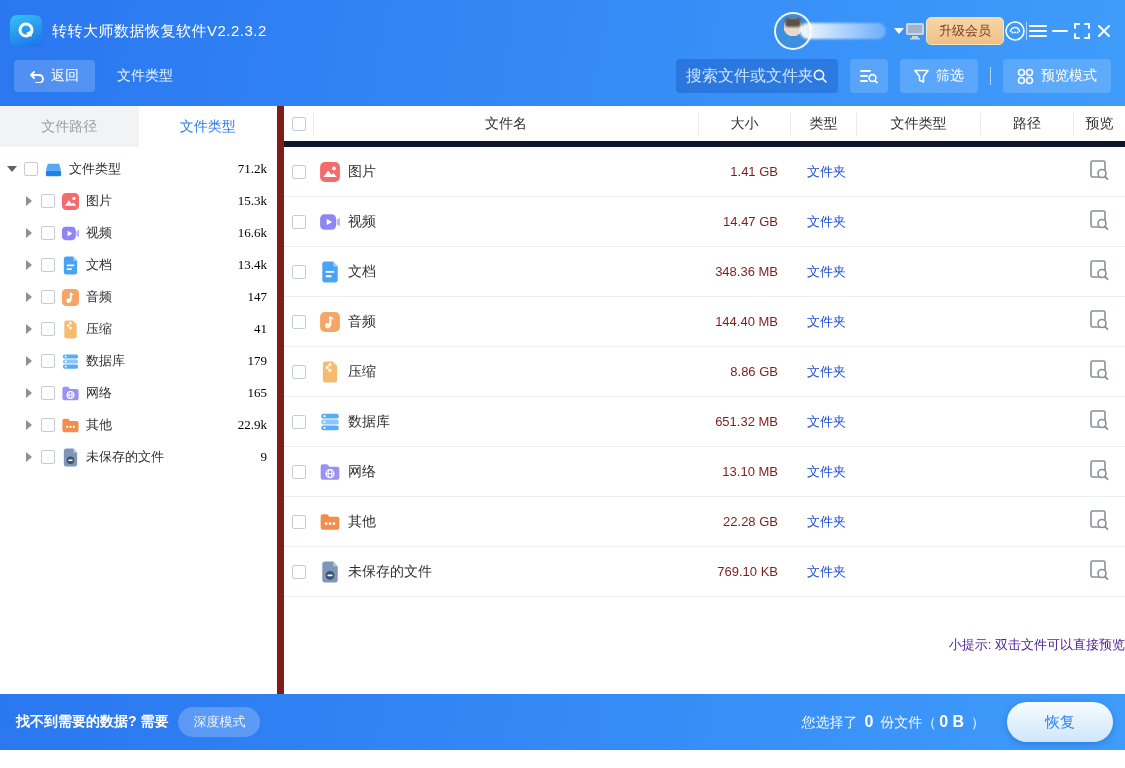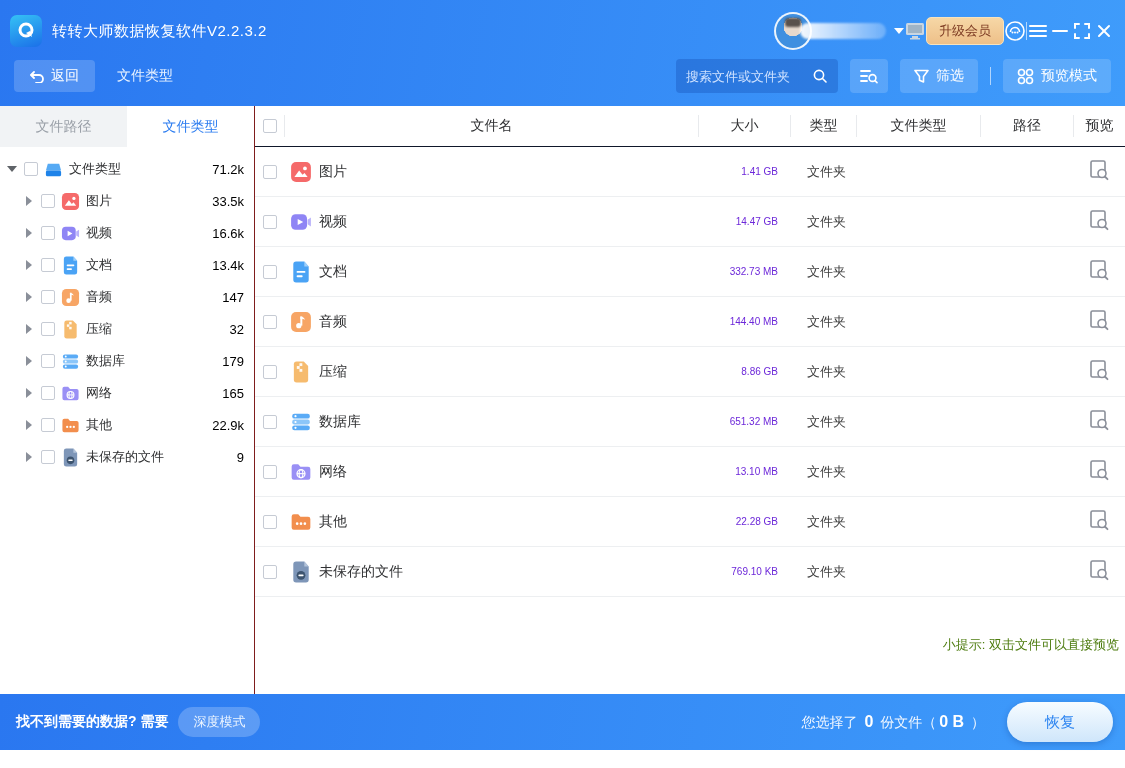--- a/index.html
+++ b/index.html
@@ -29,67 +29,67 @@
   .win-btn { width:22px; height:22px; display:flex; align-items:center; justify-content:center; cursor:pointer; }
 
   .toolbar { height:60px; display:flex; align-items:center; padding:0 14px; }
   .back-btn { display:flex; align-items:center; gap:6px; background:rgba(255,255,255,.18);
     border-radius:4px; padding:7px 16px; font-size:14px; cursor:pointer; }
   .crumb { margin-left:22px; font-size:14px; color:#eaf3ff; }
   .toolbar-right { margin-left:auto; display:flex; align-items:center; gap:12px; }
   .search-box { display:flex; align-items:center; background:rgba(10,60,160,.28);
     border-radius:4px; height:34px; width:162px; padding:0 10px; }
   .search-box input { flex:1; background:transparent; border:none; outline:none; color:#fff;
-    font-size:13px; width:110px; font-family:inherit; }
+    font-size:16px; width:110px; font-family:inherit; }
   .search-box input::placeholder { color:#cfe2ff; }
   .tool-btn { display:flex; align-items:center; gap:7px; background:rgba(255,255,255,.16);
     border-radius:4px; height:34px; padding:0 14px; font-size:14px; cursor:pointer; }
   .tool-btn.icon-only { padding:0 10px; }
 
   
   .content { position:absolute; top:106px; left:0; right:0; bottom:56px; display:flex; background:#fff; }
 
-  .sidebar { width:255px; border-right:1px solid #7f1d1d; display:flex; flex-direction:column; }
+  .sidebar { width:284px; border-right:7px solid #7f1d1d; display:flex; flex-direction:column;font-family:Liberation Serif, serif; }
   .side-tabs { display:flex; height:41px; flex:none; }
   .side-tab { flex:1; display:flex; align-items:center; justify-content:center; font-size:14px; cursor:pointer; }
   .side-tab.inactive { background:#f1f3f5; color:#9aa0a8; }
   .side-tab.active { background:#fff; color:#2b7cf0; }
   .tree { padding-top:6px; overflow:hidden; }
   .tree-row { height:32px; display:flex; align-items:center; font-size:13px; color:#303133; cursor:pointer; padding-left:6px; }
   .tree-row.child { padding-left:23px; }
   .tw { width:12px; display:flex; justify-content:center; flex:none; }
   .arr-down { width:0;height:0;border-left:5px solid transparent;border-right:5px solid transparent;border-top:6px solid #5f6368; }
   .arr-right { width:0;height:0;border-top:5px solid transparent;border-bottom:5px solid transparent;border-left:6px solid #8a8f99; }
   .cbox { width:14px; height:14px; border:1px solid #c6cbd4; border-radius:2px; background:#fff; margin:0 6px 0 6px; flex:none; cursor:pointer; }
   .t-ico { width:19px; height:19px; margin-right:6px; flex:none; display:flex; }
   .tree-label { flex:1; white-space:nowrap; }
   .tree-count { padding-right:10px; color:#000000; }
 
   .main { flex:1; display:flex; flex-direction:column; position:relative; }
-  .grid-header { height:41px; display:flex; align-items:center; border-bottom:1px solid #0f172a;
+  .grid-header { height:41px; display:flex; align-items:center; border-bottom:6px solid #0f172a;
     font-size:14px; color:#303133; flex:none; }
   .gh-cell { display:flex; align-items:center; justify-content:center; height:22px; border-left:1px solid #e8eaed; }
   .gh-cell:first-child { border-left:none; }
   .col-check { width:29px; justify-content:center; display:flex; }
   .col-name { flex:1; }
   .col-size { width:92px; }
   .col-type { width:66px; }
   .col-mtime { width:124px; }
   .col-path { width:93px; }
   .col-prev { width:52px; }
   .rows { overflow:hidden; }
   .file-row { height:50px; display:flex; align-items:center; border-bottom:1px solid #edeff1; cursor:default; }
   .fr-ico { width:22px; height:22px; margin:0 7px 0 6px; display:flex; flex:none; }
   .fr-name { flex:1; font-size:14px; color:#303133; display:flex; align-items:center; }
-  .fr-size { width:92px; font-size:10px; color:#6d28d9; text-align:right; padding-right:12px; }
-  .fr-type { width:66px; font-size:13px; color:#404040; padding-left:17px; }
+  .fr-size { width:92px; font-size:13px; color:#7f1d1d; text-align:right; padding-right:12px; }
+  .fr-type { width:66px; font-size:13px; color:#1d4ed8; padding-left:17px; }
   .fr-mtime { width:124px; } .fr-path { width:93px; }
   .fr-prev { width:52px; display:flex; justify-content:center; cursor:pointer; }
 
-  .tip { position:absolute; right:6px; bottom:58px; color:#4d7c0f; font-size:13px; }
+  .tip { position:absolute; right:0; bottom:58px; color:#4c1d95; font-size:13px; }
 
   
   .footer { position:absolute; left:0; bottom:18px; width:100%; height:56px;
     background:linear-gradient(100deg,#2a77f0 0%,#3f9cfb 100%); color:#fff;
     display:flex; align-items:center; padding:0 12px 0 16px; }
   .deep-q { font-size:14px; font-weight:bold; }
   .deep-btn { margin-left:10px; background:rgba(255,255,255,.22); border-radius:15px;
     padding:6px 15px; font-size:13px; color:#eef6ff; cursor:pointer; }
   .foot-right { margin-left:auto; display:flex; align-items:center; gap:22px; }
   .sel-text { font-size:14px; color:#f0f7ff; }
@@ -249,21 +249,21 @@
             </span>
             <span class="cbox"></span>
             <span class="t-ico">
               <svg width="100%" height="100%" viewBox="0 0 20 20">
                 <rect x="1" y="1" width="18" height="18" rx="4.5" fill="#f56a6a"></rect>
                 <circle cx="13.6" cy="6.8" r="1.7" fill="#fff"></circle>
                 <path d="M4 14.5 L8.3 8.6 L11.4 12.6 L13.2 10.8 L16 14.5 Z" fill="#fff"></path>
               </svg>
             </span>
             <span class="tree-label">图片</span>
-            <span class="tree-count">33.5k</span>
+            <span class="tree-count">15.3k</span>
           </div>
           <div class="tree-row child">
             <span class="tw">
               <span class="arr-right"></span>
             </span>
             <span class="cbox"></span>
             <span class="t-ico">
               <svg width="100%" height="100%" viewBox="0 0 20 20">
                 <rect x="1" y="3" width="14.5" height="14" rx="4" fill="#8f85f5"></rect>
                 <path d="M16 8 L19 6 V14 L16 12 Z" fill="#b9b2fa"></path>
@@ -312,21 +312,21 @@
             <span class="cbox"></span>
             <span class="t-ico">
               <svg width="100%" height="100%" viewBox="0 0 20 20">
                 <path d="M3.5 3 a2.5 2.5 0 0 1 2.5-2.5 h6.5 L16.5 4.5 V17 a2.5 2.5 0 0 1 -2.5 2.5 h-8 A2.5 2.5 0 0 1 3.5 17 Z" fill="#f6bb6e"></path>
                 <rect x="8.6" y="2" width="2.6" height="2.6" fill="#fff" opacity=".9"></rect>
                 <rect x="6.2" y="4.6" width="2.6" height="2.6" fill="#fff" opacity=".9"></rect>
                 <rect x="8.6" y="7.2" width="2.6" height="2.6" fill="#fff" opacity=".9"></rect>
               </svg>
             </span>
             <span class="tree-label">压缩</span>
-            <span class="tree-count">32</span>
+            <span class="tree-count">41</span>
           </div>
           <div class="tree-row child">
             <span class="tw">
               <span class="arr-right"></span>
             </span>
             <span class="cbox"></span>
             <span class="t-ico">
               <svg width="100%" height="100%" viewBox="0 0 20 20">
                 <rect x="2" y="2.5" width="16" height="4.4" rx="2" fill="#5aabf6"></rect>
                 <rect x="2" y="7.8" width="16" height="4.4" rx="2" fill="#8cc6f9"></rect>
@@ -463,21 +463,21 @@
               <span class="fr-ico">
                 <svg width="100%" height="100%" viewBox="0 0 20 20">
                   <path d="M3 3 a2.5 2.5 0 0 1 2.5-2.5 H13 L17 5 V17 a2.5 2.5 0 0 1 -2.5 2.5 H5.5 A2.5 2.5 0 0 1 3 17 Z" fill="#4aa3f5"></path>
                   <path d="M13 .5 L17 5 H13 Z" fill="#9fd0fa"></path>
                   <rect x="6" y="9" width="8" height="1.7" rx=".8" fill="#fff"></rect>
                   <rect x="6" y="13" width="5.5" height="1.7" rx=".8" fill="#fff"></rect>
                 </svg>
               </span>
               <span>文档</span>
             </div>
-            <div class="fr-size">332.73 MB</div>
+            <div class="fr-size">348.36 MB</div>
             <div class="fr-type">文件夹</div>
             <div class="fr-mtime"></div>
             <div class="fr-path"></div>
             <div class="fr-prev">
               <span><svg width="20" height="22" viewBox="0 0 20 22">
                   <rect x="2" y="2" width="14" height="16" rx="1.5" fill="none" stroke="#8a8f99" stroke-width="1.6"></rect>
                   <circle cx="13" cy="14.5" r="4" fill="#fff" stroke="#8a8f99" stroke-width="1.6"></circle>
                   <line x1="15.8" y1="17.5" x2="18.5" y2="20.2" stroke="#8a8f99" stroke-width="1.8" stroke-linecap="round"></line>
                 </svg></span>
             </div>

